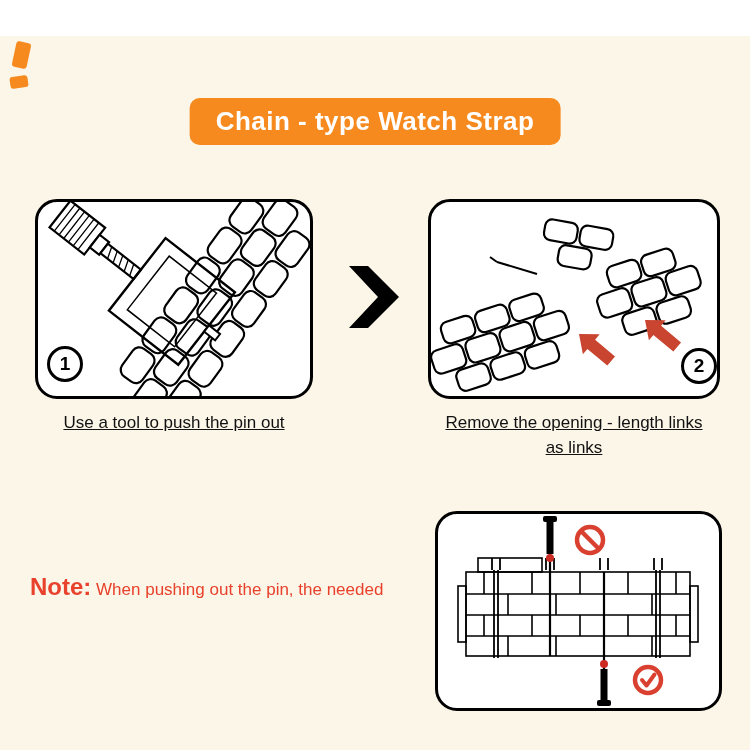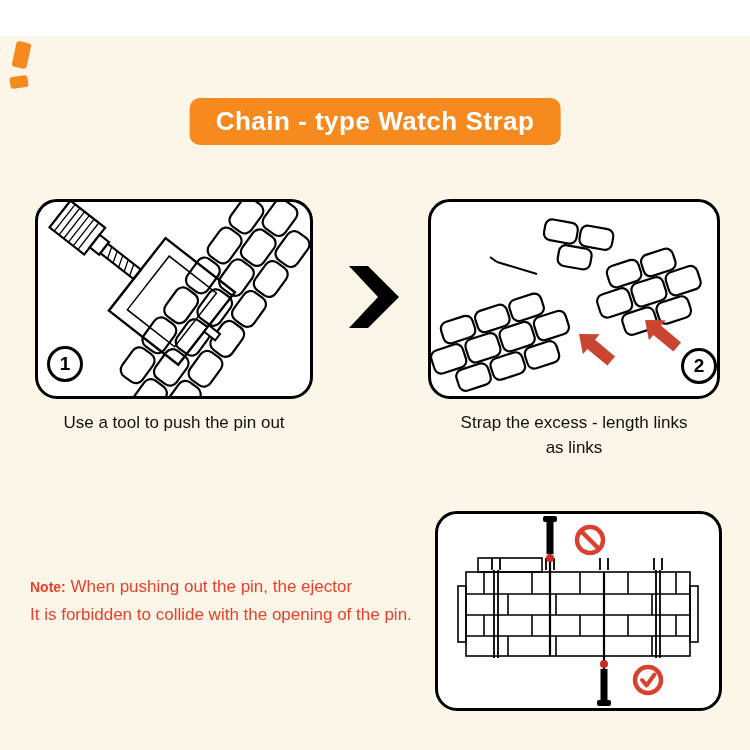--- a/index.html
+++ b/index.html
@@ -14,26 +14,26 @@
   .panel2{left:428px;top:163px;width:292px;height:200px;}
   .panel3{left:435px;top:475px;width:287px;height:200px;}
   .panel svg.illu{position:absolute;left:0;top:0;width:100%;height:100%;
         border-radius:18px;overflow:hidden;}
   .badge{position:absolute;width:30px;height:30px;border:3px solid #000;
         border-radius:50%;display:flex;align-items:center;justify-content:center;
         font-weight:bold;font-size:19px;background:#fff;z-index:2;}
   .badge1{left:9px;top:144px;}
   .badge2{left:250px;top:146px;}
   .chevron{position:absolute;left:349px;top:230px;}
-  .caption{position:absolute;font-size:17px;color:#111;text-align:center;line-height:25px;}
+  .caption{position:absolute;font-size:17px;color:#111;text-align:center;line-height:25px;text-decoration:underline;}
   .caption1{left:35px;top:374px;width:278px;}
   .caption2{left:428px;top:374px;width:292px;}
   .note{position:absolute;left:30px;top:537px;width:420px;font-size:17px;
         line-height:27px;color:#E8412C;}
-  .note-label{font-weight:bold;font-size:14px;}
+  .note-label{font-weight:bold;font-size:24px;}
   .art{position:absolute;background:#F68A1F;border-radius:3px;}
   .art1{left:14px;top:6px;width:15px;height:26px;transform:rotate(12deg);}
   .art2{left:10px;top:40px;width:18px;height:12px;transform:rotate(-8deg);}
 </style>
 </head>
 <body>
 
 <div class="page">
 
   <div class="art art1"></div>
@@ -132,30 +132,29 @@
         <path d="M0,0 L16,-13 L16,-6 L42,-6 L42,6 L16,6 L16,13 Z" fill="#C9452F"></path>
       </g>
     </svg>
     <div class="badge badge2">
       <span>2</span>
     </div>
   </div>
 
   <div class="caption caption1">Use a tool to push the pin out</div>
   <div class="caption caption2">
-    <div>Strap the excess - length links</div>
+    <div>Remove the opening - length links</div>
     <div>as links</div>
   </div>
 
   <div class="note">
     <div>
       <span class="note-label">Note:</span>
-      <span>When pushing out the pin, the ejector</span>
+      <span>When pushing out the pin, the needed</span>
     </div>
-    <div>It is forbidden to collide with the opening of the pin.</div>
   </div>
 
   <div class="panel panel3">
     <svg class="illu" viewBox="0 0 281 194">
 
       <g stroke="#000" stroke-width="1.6" fill="none">
         <rect x="28" y="58" width="224" height="84"></rect>
         <rect x="20" y="72" width="8" height="56"></rect>
         <rect x="252" y="72" width="8" height="56"></rect>
         <rect x="40" y="44" width="64" height="14"></rect>

